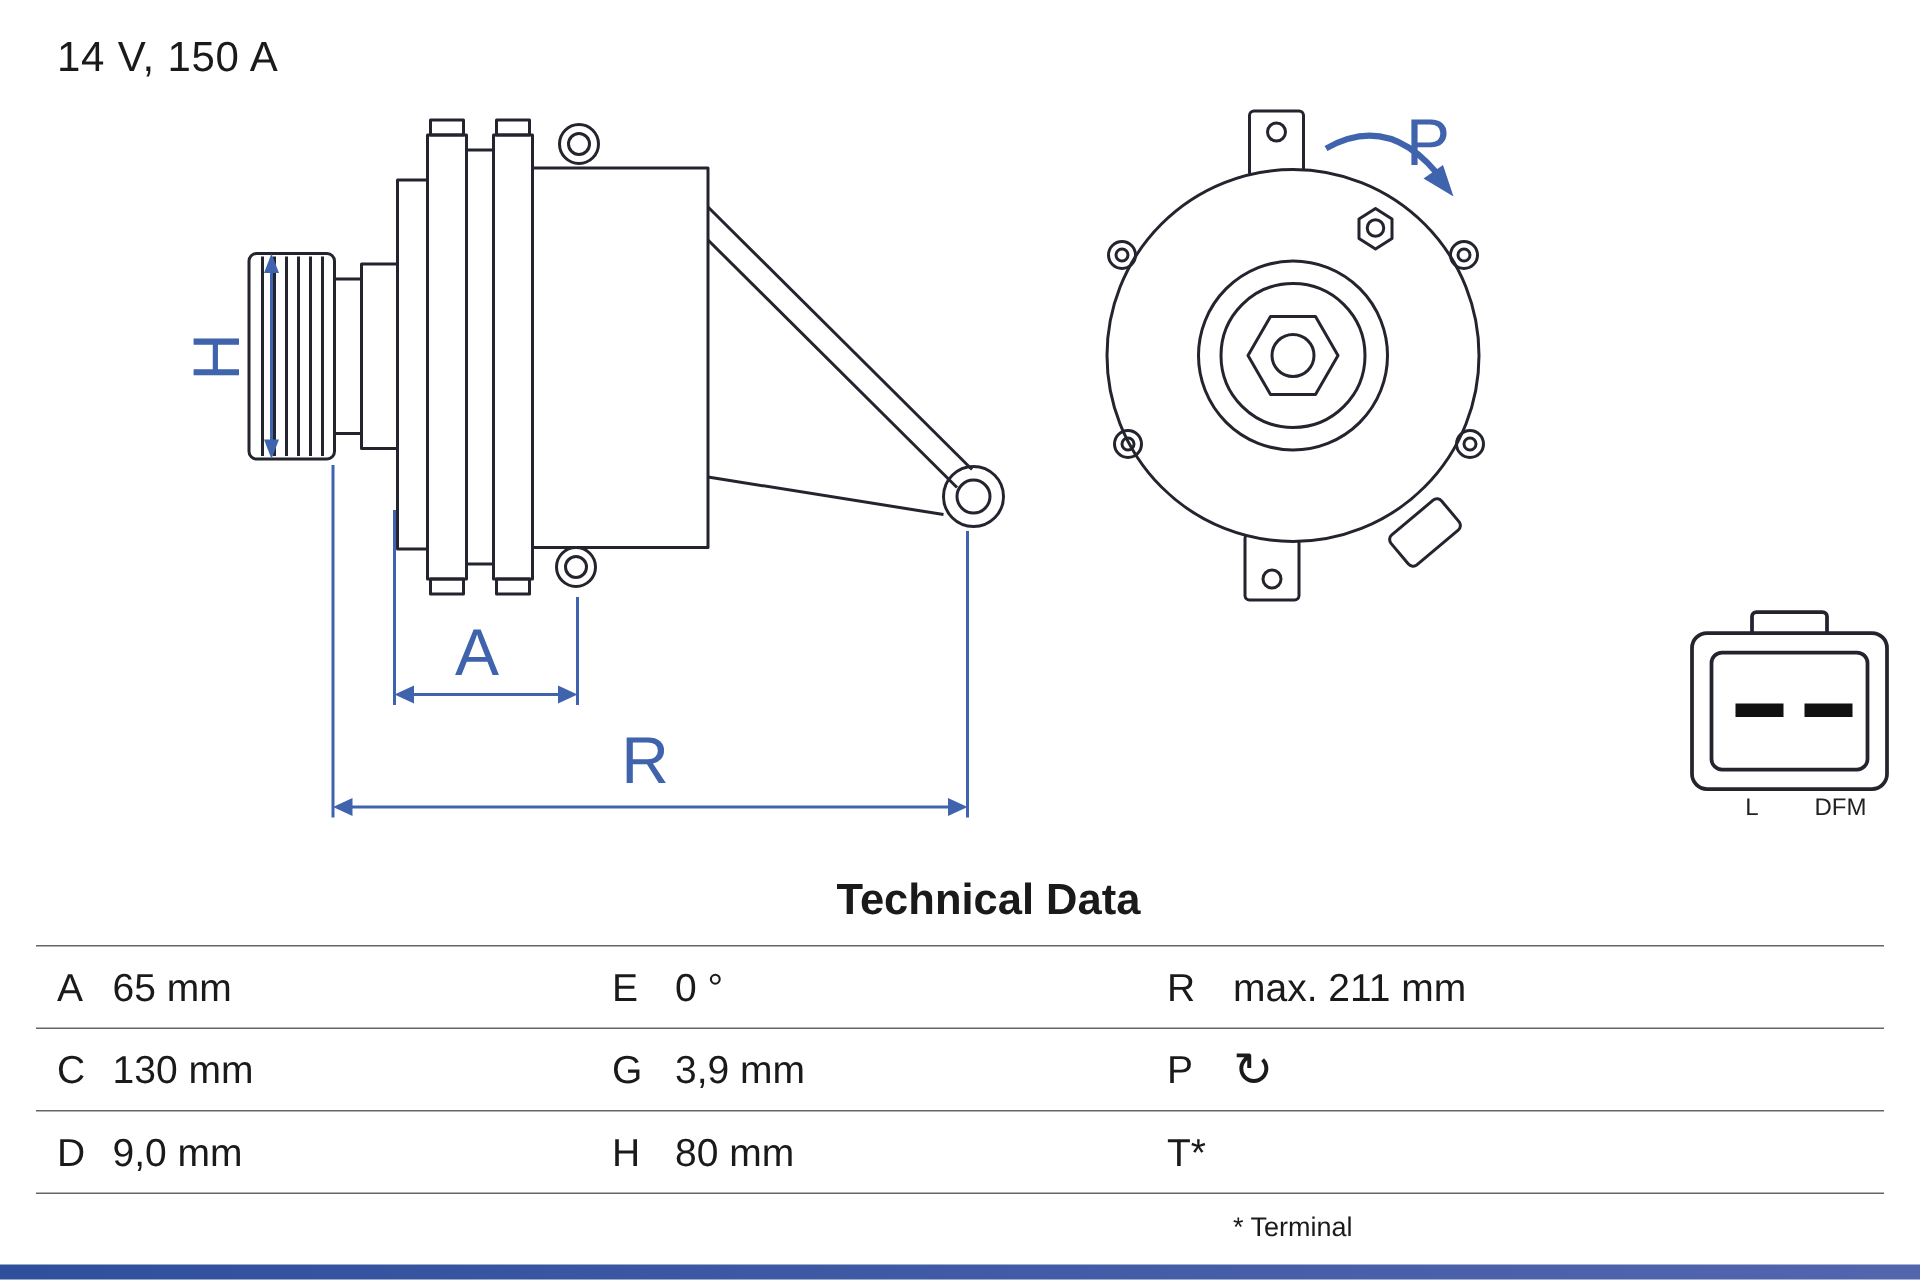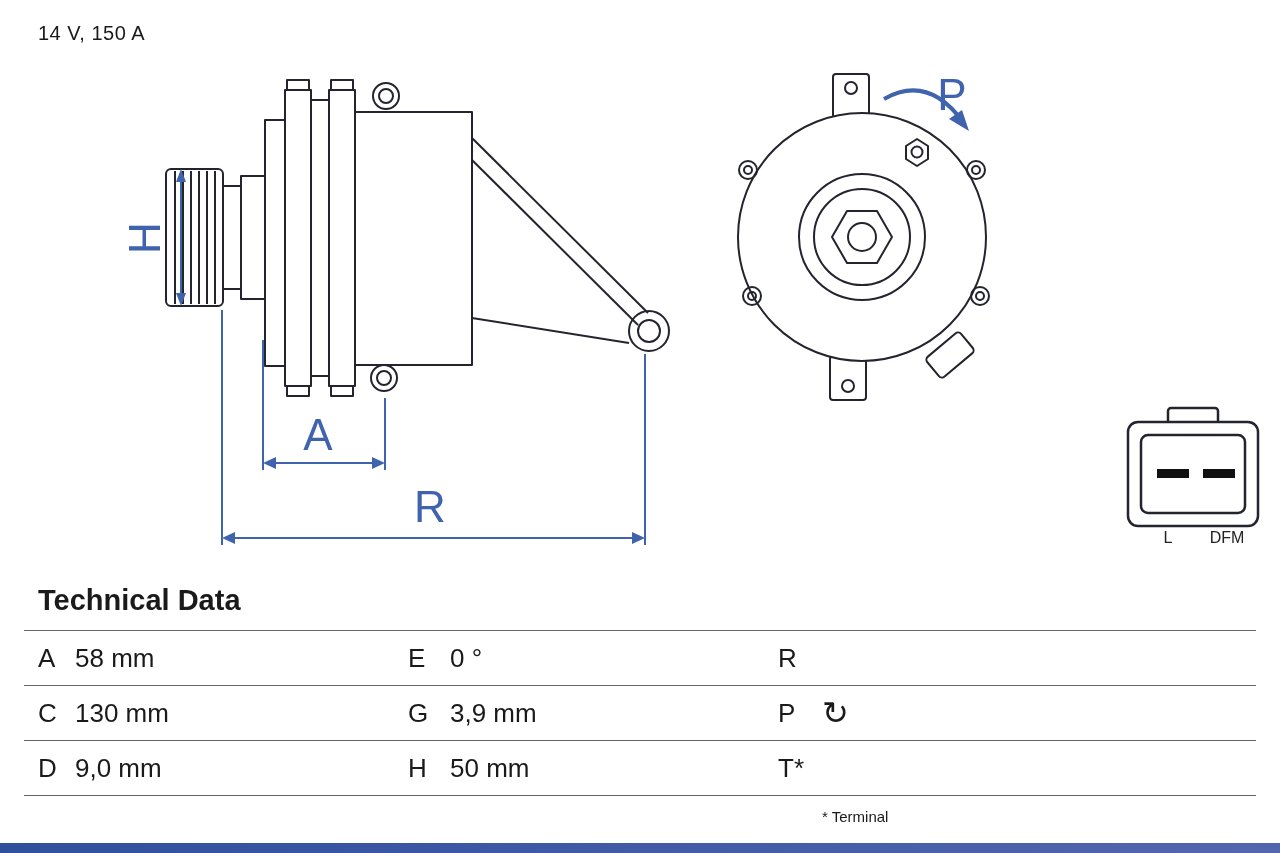--- a/index.html
+++ b/index.html
@@ -6,38 +6,38 @@
   html,body { width:1280px; height:853px; }
   body {
     background:#ffffff;
     font-family:"Liberation Sans", sans-serif;
     color:#1a1a1a;
     position:relative;
     overflow:hidden;
   }
   .rating {
     position:absolute; top:22px; left:38px;
-    font-size:20px; letter-spacing:0.5px;
+    font-size:28px; letter-spacing:0.5px;
   }
   .drawing { position:absolute; top:0; left:0; }
   .tech { position:absolute; top:584px; left:0; width:1280px; }
-  .tech h2 { font-size:29px; font-weight:bold; margin:0 0 13px 38px; }
+  .tech h2 { font-size:29px; font-weight:bold; margin:0 0 13px 38px;text-align:center; }
   .t-table { margin:0 24px; border-bottom:1px solid #666; }
   .t-row {
     display:grid;
     grid-template-columns:37px 333px 42px 328px 44px auto;
     padding-left:14px;
     height:55px;
     align-items:center;
     border-top:1px solid #666;
     font-size:26px;
   }
   .t-key, .t-val { white-space:nowrap; }
   .rot { font-size:32px; line-height:1; }
-  .footnote { margin:12px 0 0 822px; font-size:15px; }
+  .footnote { margin:12px 0 0 822px; font-size:18px; }
   .footer-bar {
     position:absolute; left:0; bottom:0;
     width:1280px; height:10px;
     background:linear-gradient(90deg,#2f4f9d,#5266ae);
   }
 </style>
 </head>
 <body>
 
 <div class="rating">14 V, 150 A</div>
@@ -137,40 +137,41 @@
   </g>
 </svg>
 
 <section class="tech">
   <h2>Technical Data</h2>
 
   <div class="t-table">
 
     <div class="t-row">
       <span class="t-key">A</span>
-      <span class="t-val">58 mm</span>
+      <span class="t-val">65 mm</span>
       <span class="t-key">E</span>
       <span class="t-val">0 °</span>
       <span class="t-key">R</span>
+      <span class="t-val">max. 211 mm</span>
     </div>
 
     <div class="t-row">
       <span class="t-key">C</span>
       <span class="t-val">130 mm</span>
       <span class="t-key">G</span>
       <span class="t-val">3,9 mm</span>
       <span class="t-key">P</span>
       <span class="t-val rot">↻</span>
     </div>
 
     <div class="t-row">
       <span class="t-key">D</span>
       <span class="t-val">9,0 mm</span>
       <span class="t-key">H</span>
-      <span class="t-val">50 mm</span>
+      <span class="t-val">80 mm</span>
       <span class="t-key">T*</span>
     </div>
 
   </div>
 
   <div class="footnote">* Terminal</div>
 </section>
 
 <div class="footer-bar"></div>
 

